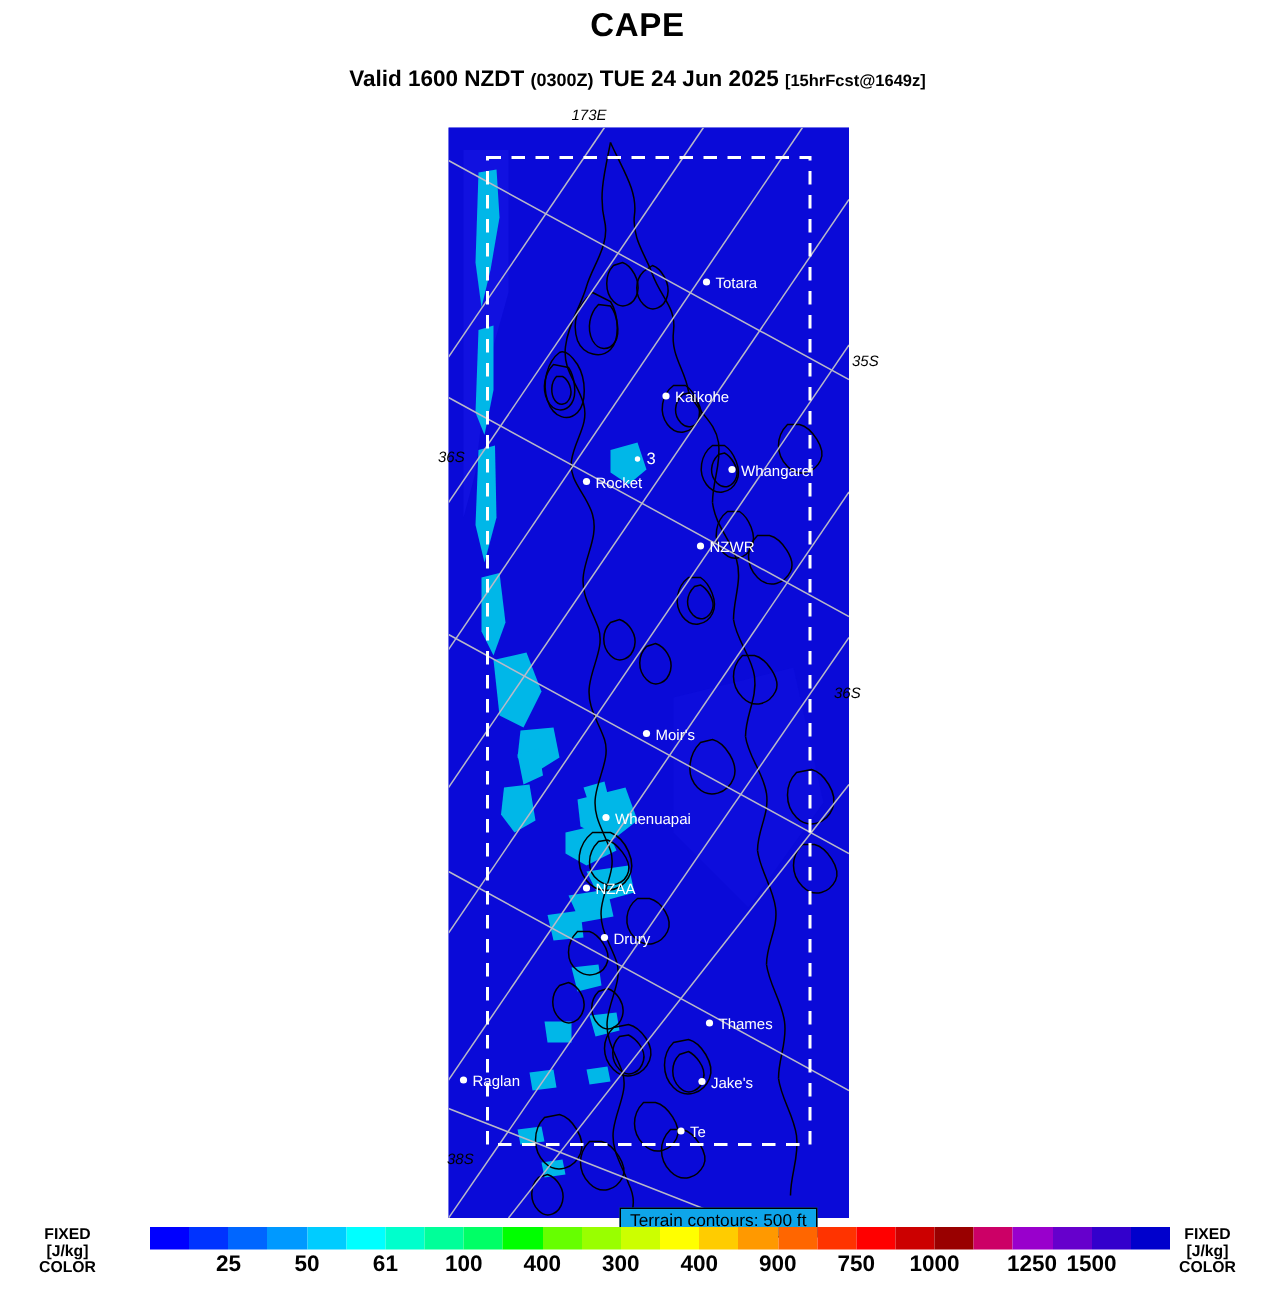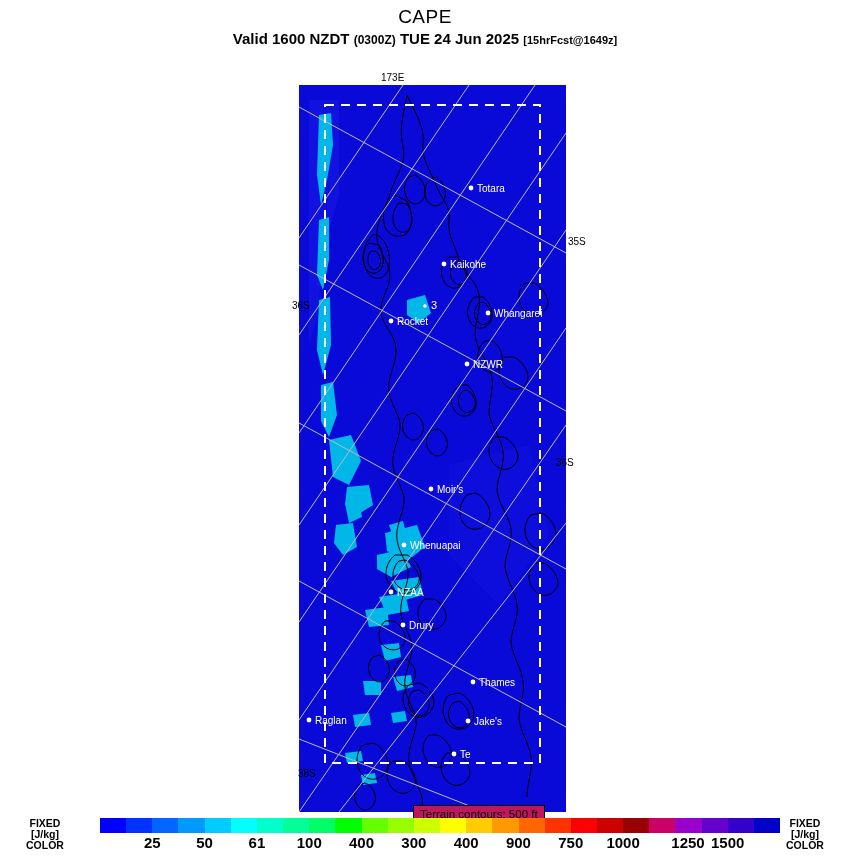--- a/index.html
+++ b/index.html
@@ -23,30 +23,30 @@
 
   
   .header {
     position: absolute;
     top: 6px;
     left: 0;
     width: 850px;
     text-align: center;
   }
   .title {
-    font-size: 19px;
-    font-weight: normal;
+    font-size: 22px;
+    font-weight: bold;
     letter-spacing: 0.5px;
     line-height: 22px;
   }
   .subtitle {
     font-size: 15px;
     font-weight: bold;
     line-height: 20px;
-    margin-top: 1px;
+    margin-top: 15px;
   }
   .subtitle .paren {
     font-size: 12px;
     font-weight: bold;
   }
   .subtitle .fcst {
     font-size: 11px;
     font-weight: bold;
   }
   .model-line {
@@ -69,29 +69,30 @@
   .map-svg {
     display: block;
   }
 
   
   .axis-label {
     position: absolute;
     font-size: 10px;
     color: #000000;
     white-space: nowrap;
+    font-style: italic;
   }
 
   
   .terrain-note {
     position: absolute;
     left: 413px;
     top: 805px;
     border: 1px solid #000000;
-    background: #be185d;
+    background: #0ea5e9;
     font-size: 11.5px;
     padding: 2px 6px 3px 6px;
     line-height: 13px;
     white-space: nowrap;
   }
 
   
   .cbar-row {
     position: absolute;
     left: 0;

